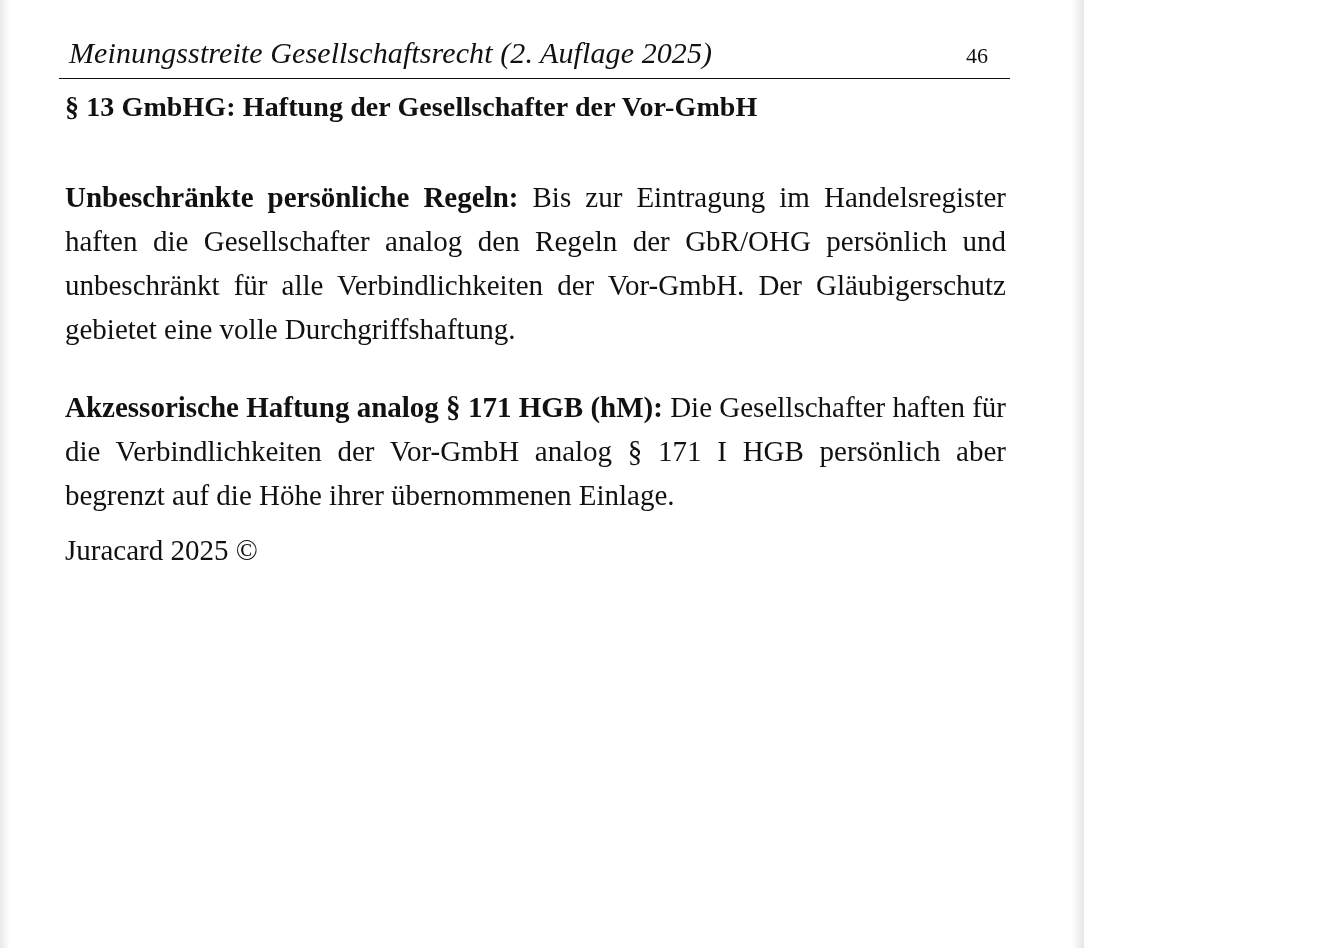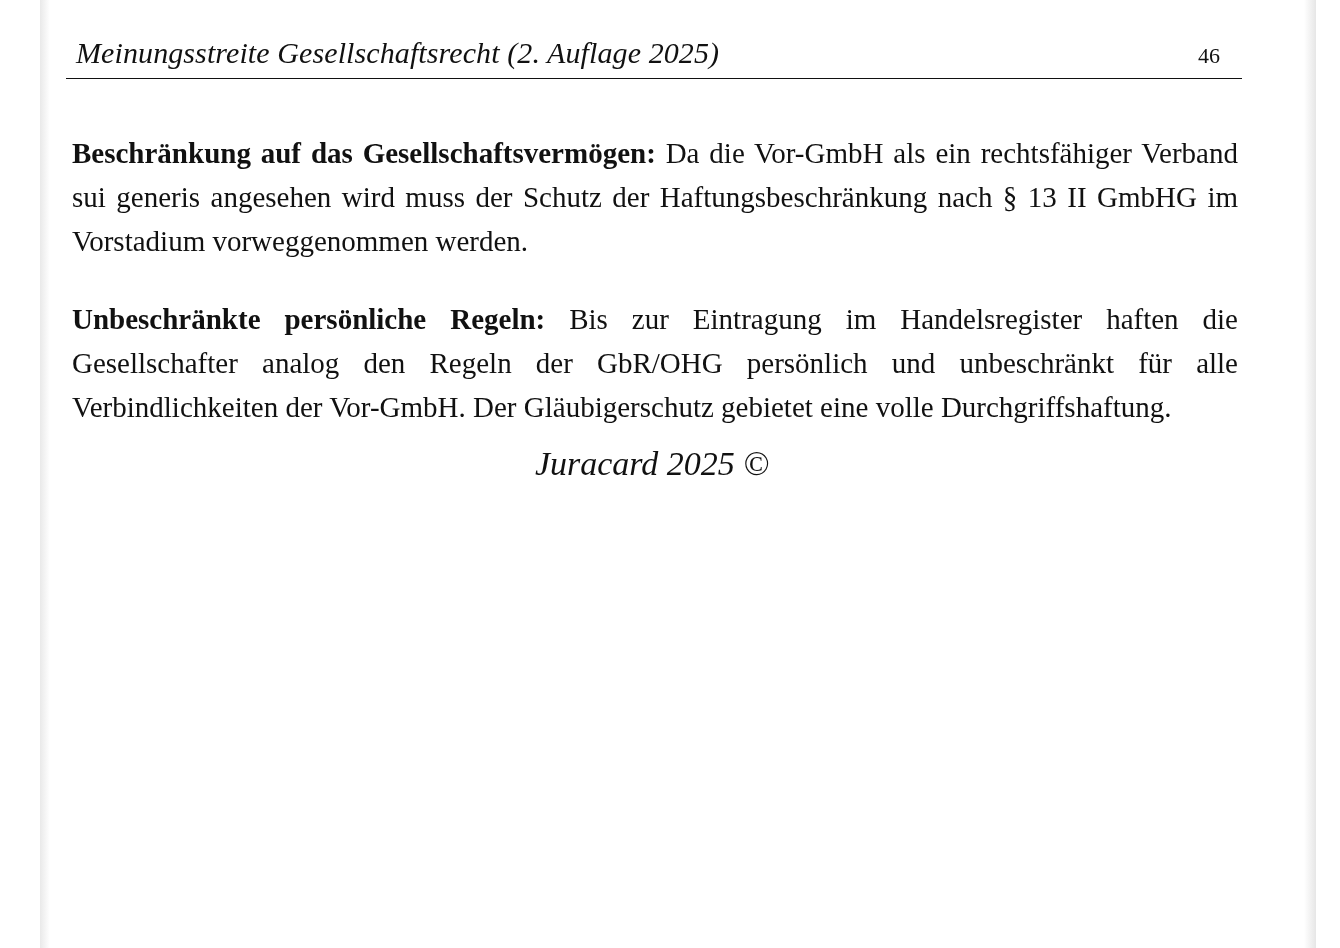--- a/index.html
+++ b/index.html
@@ -11,25 +11,24 @@
     width: 1340px;
     height: 948px;
     font-family: "Liberation Serif", "DejaVu Serif", serif;
     color: #111111;
     overflow: hidden;
   }
 
   .page {
     position: relative;
     box-sizing: border-box;
-    width: 1276px;
+    width: 1084px;
     height: 948px;
     background: #ffffff;
-    padding: 36px 74px 24px 26px;
-    margin-left: 40px;
+    padding: 36px 74px 24px 59px;
   }
 
   
   .page::before {
     content: "";
     position: absolute;
     left: 0; top: 0; bottom: 0;
     width: 10px;
     background: linear-gradient(to right, #e9e9e9, #ffffff);
     pointer-events: none;
@@ -82,44 +81,44 @@
     hyphens: none;
   }
   .para:last-of-type { margin-bottom: 16px; }
 
   .lead {
     font-weight: bold;
   }
 
   .footer {
     margin-top: 6px;
-    text-align: center;
-    font-size: 34px;
+    text-align: left;
+    font-size: 29px;
     padding-right: 6px;
-    font-style: italic;
   }
 </style>
 </head>
 <body>
 
 <div class="page">
 
   <div class="header-row">
     <div class="header-title">Meinungsstreite Gesellschaftsrecht (2. Auflage 2025)</div>
     <div class="page-number">46</div>
   </div>
 
+  <div class="section-title">§ 13 GmbHG: Haftung der Gesellschafter der Vor-GmbH</div>
 
   <div class="content">
 
-    <p class="para">
-      <span class="lead">Beschränkung auf das Gesellschaftsvermögen:</span><span> Da die Vor-GmbH als ein rechtsfähiger Verband sui generis angesehen wird muss der Schutz der Haftungsbeschränkung nach § 13 II GmbHG im Vorstadium vorweggenommen werden.</span>
-    </p>
 
     <p class="para">
       <span class="lead">Unbeschränkte persönliche Regeln:</span><span> Bis zur Eintragung im Handelsregister haften die Gesellschafter analog den Regeln der GbR/OHG persönlich und unbeschränkt für alle Verbindlichkeiten der Vor-GmbH. Der Gläubigerschutz gebietet eine volle Durchgriffshaftung.</span>
     </p>
 
+    <p class="para">
+      <span class="lead">Akzessorische Haftung analog § 171 HGB (hM):</span><span> Die Gesellschafter haften für die Verbindlichkeiten der Vor-GmbH analog § 171 I HGB persönlich aber begrenzt auf die Höhe ihrer übernommenen Einlage.</span>
+    </p>
 
     <div class="footer">Juracard 2025 ©</div>
 
   </div>
 </div>
 
 </body></html>

